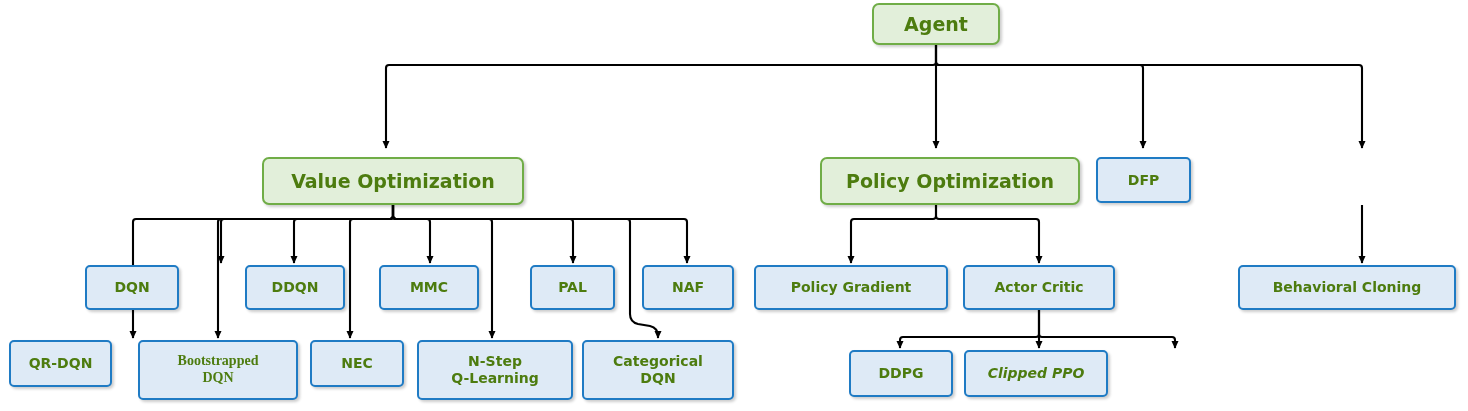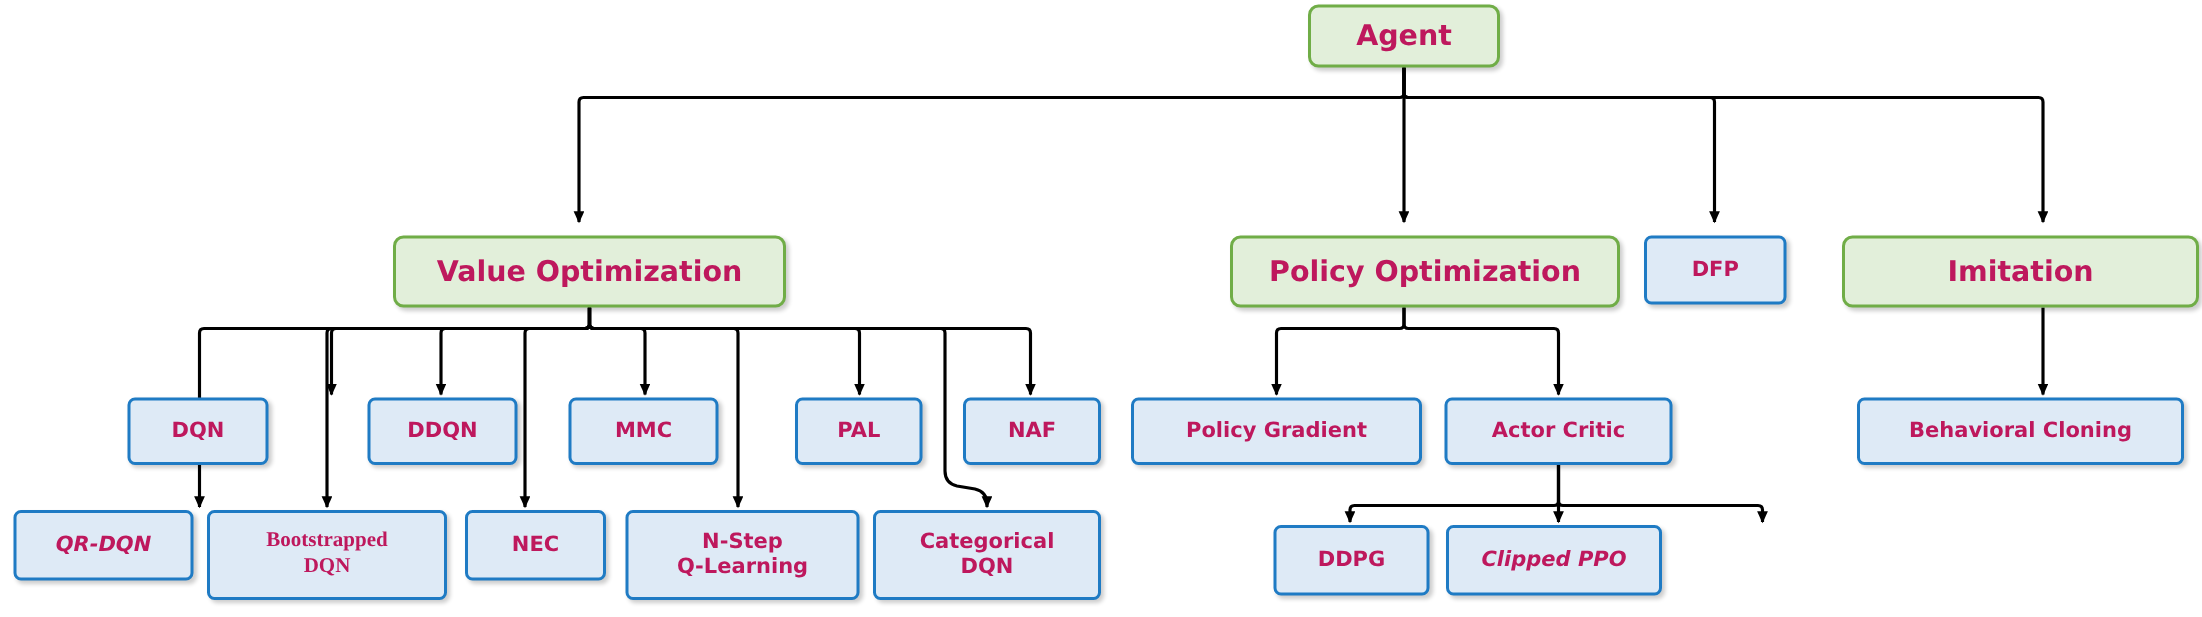--- a/index.html
+++ b/index.html
@@ -24,21 +24,21 @@
     pointer-events: none;
   }
   .node {
     position: absolute;
     box-sizing: border-box;
     display: flex;
     align-items: center;
     justify-content: center;
     text-align: center;
     font-weight: bold;
-    color: #be185d;
+    color: #4d7c0f;
     line-height: 1.18;
     box-shadow: 2px 2px 3px rgba(0,0,0,0.20);
     white-space: pre-line;
   }
   .node.green {
     background: #E2EFDA;
     border: 2.5px solid #70AD47;
     border-radius: 7px;
     font-size: 19px;
   }
@@ -101,23 +101,20 @@
   </div>
 
   <div class="node green" style="left:820px; top:157px; width:260px; height:48px;">
     <span>Policy Optimization</span>
   </div>
 
   <div class="node blue" style="left:1096px; top:157px; width:95px; height:46px;">
     <span>DFP</span>
   </div>
 
-  <div class="node green" style="left:1228px; top:157px; width:238px; height:48px;">
-    <span>Imitation</span>
-  </div>
 
   <div class="node blue" style="left:85px; top:265px; width:94px; height:45px;">
     <span>DQN</span>
   </div>
 
   <div class="node blue" style="left:245px; top:265px; width:100px; height:45px;">
     <span>DDQN</span>
   </div>
 
   <div class="node blue" style="left:379px; top:265px; width:100px; height:45px;">
@@ -125,21 +122,21 @@
   </div>
 
   <div class="node blue" style="left:530px; top:265px; width:85px; height:45px;">
     <span>PAL</span>
   </div>
 
   <div class="node blue" style="left:642px; top:265px; width:92px; height:45px;">
     <span>NAF</span>
   </div>
 
-  <div class="node blue" style="left:9px; top:340px; width:120px; height:47px;font-style:italic;">
+  <div class="node blue" style="left:9px; top:340px; width:103px; height:47px;">
     <span>QR-DQN</span>
   </div>
 
   <div class="node blue" style="left:138px; top:340px; width:160px; height:60px;font-family:Liberation Serif, serif;">
     <span>Bootstrapped
 DQN</span>
   </div>
 
   <div class="node blue" style="left:310px; top:340px; width:94px; height:47px;">
     <span>NEC</span>

